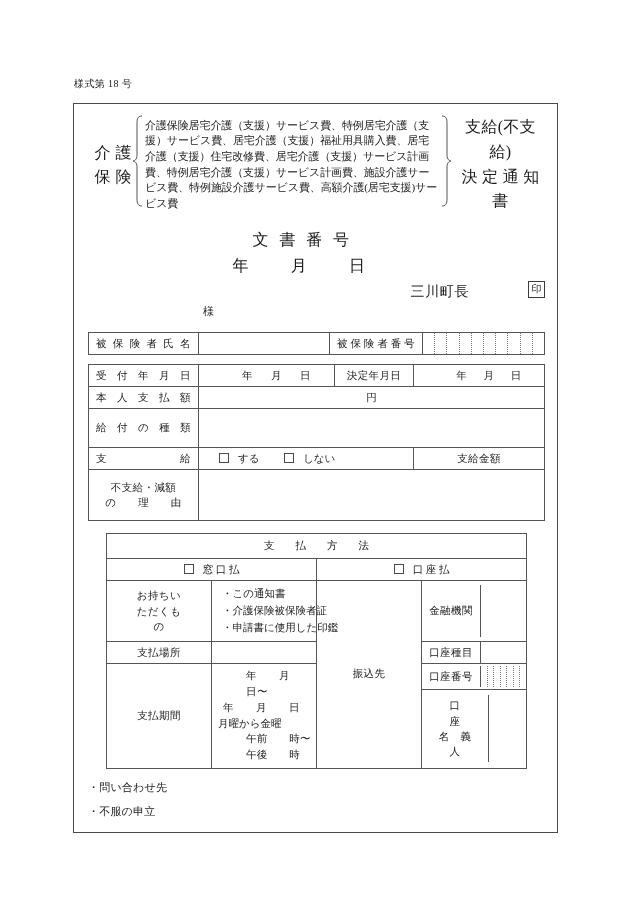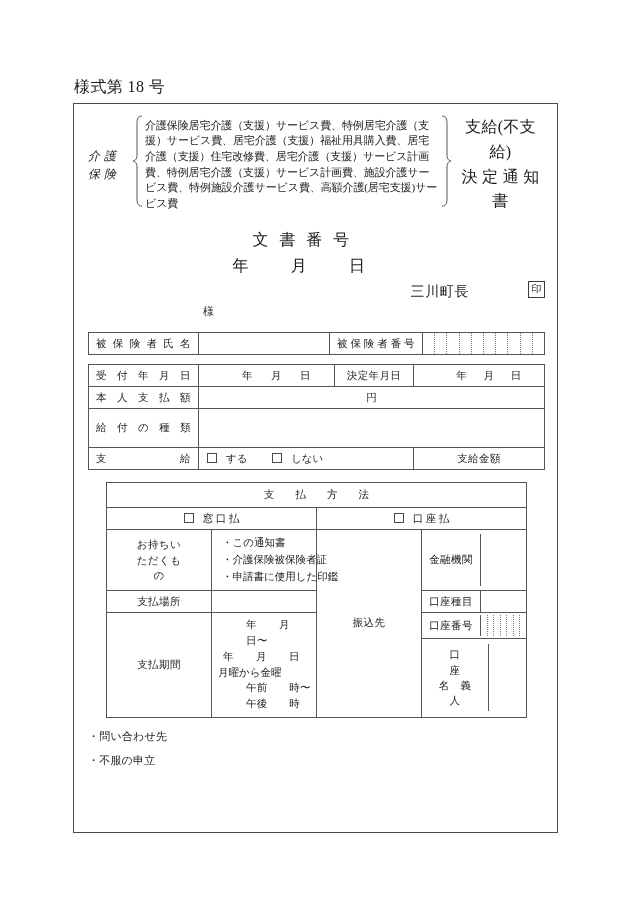--- a/index.html
+++ b/index.html
@@ -14,21 +14,21 @@
     font-family: "Liberation Serif", "DejaVu Serif", serif;
     color: #1a1a1a;
     overflow: hidden;
   }
 
   
   .form-no {
     position: absolute;
     left: 74px;
     top: 77px;
-    font-size: 16px;
+    font-size: 10px;
     letter-spacing: 0.4px;
     white-space: nowrap;
     text-align: right;
   }
 
   
   .sheet {
     position: absolute;
     left: 73px;
     top: 103px;
@@ -46,26 +46,25 @@
   }
 
   
   .title-block {
     display: flex;
     align-items: center;
     margin-top: 2px;
   }
   .ins-label {
     width: 44px;
-    font-size: 12px;
+    font-size: 16px;
     line-height: 1.5;
-    text-align: left;
+    text-align: right;
     letter-spacing: 0.5px;
     flex: none;
-    font-style: italic;
   }
   .brace {
     flex: none;
     width: 11px;
     align-self: stretch;
     position: relative;
   }
   .brace svg { display: block; }
   .title-list {
     flex: none;
@@ -161,21 +160,21 @@
     text-align: center;
     letter-spacing: 0.4px;
     padding: 0 3px;
   }
   .lbl-just {
     padding: 0 7px;
     text-align: justify;
     text-align-last: justify;
   }
   .c { text-align: center; }
-  .pad-l { padding-left: 8px; }
+  .pad-l { padding-left: 20px; }
 
   
   .segbox { display: flex; height: 100%; }
   .segbox > i {
     flex: 1;
     border-right: 1px dotted #777;
     font-style: normal;
   }
   .segbox > i:last-child { border-right: none; }
 
@@ -313,20 +312,27 @@
         <td colspan="2" class="pad-l">
           <span style="margin-right:22px">
             <span class="chk"></span><span>する</span>
           </span>
           <span>
             <span class="chk"></span><span>しない</span>
           </span>
         </td>
         <td class="lbl" style="width:0">支給金額</td>
       </tr>
+      <tr>
+        <td class="lbl multiline" style="height:44px">
+          <div>不支給・減額</div>
+          <div>の　　理　　由</div>
+        </td>
+        <td colspan="3"></td>
+      </tr>
     </tbody>
       </table>
 
     <table class="t-pay">
       <tbody>
           <tr>
         <td colspan="4" class="c" style="height:24px">支　　払　　方　　法</td>
       </tr>
       <tr>
         <td colspan="2" class="c">

